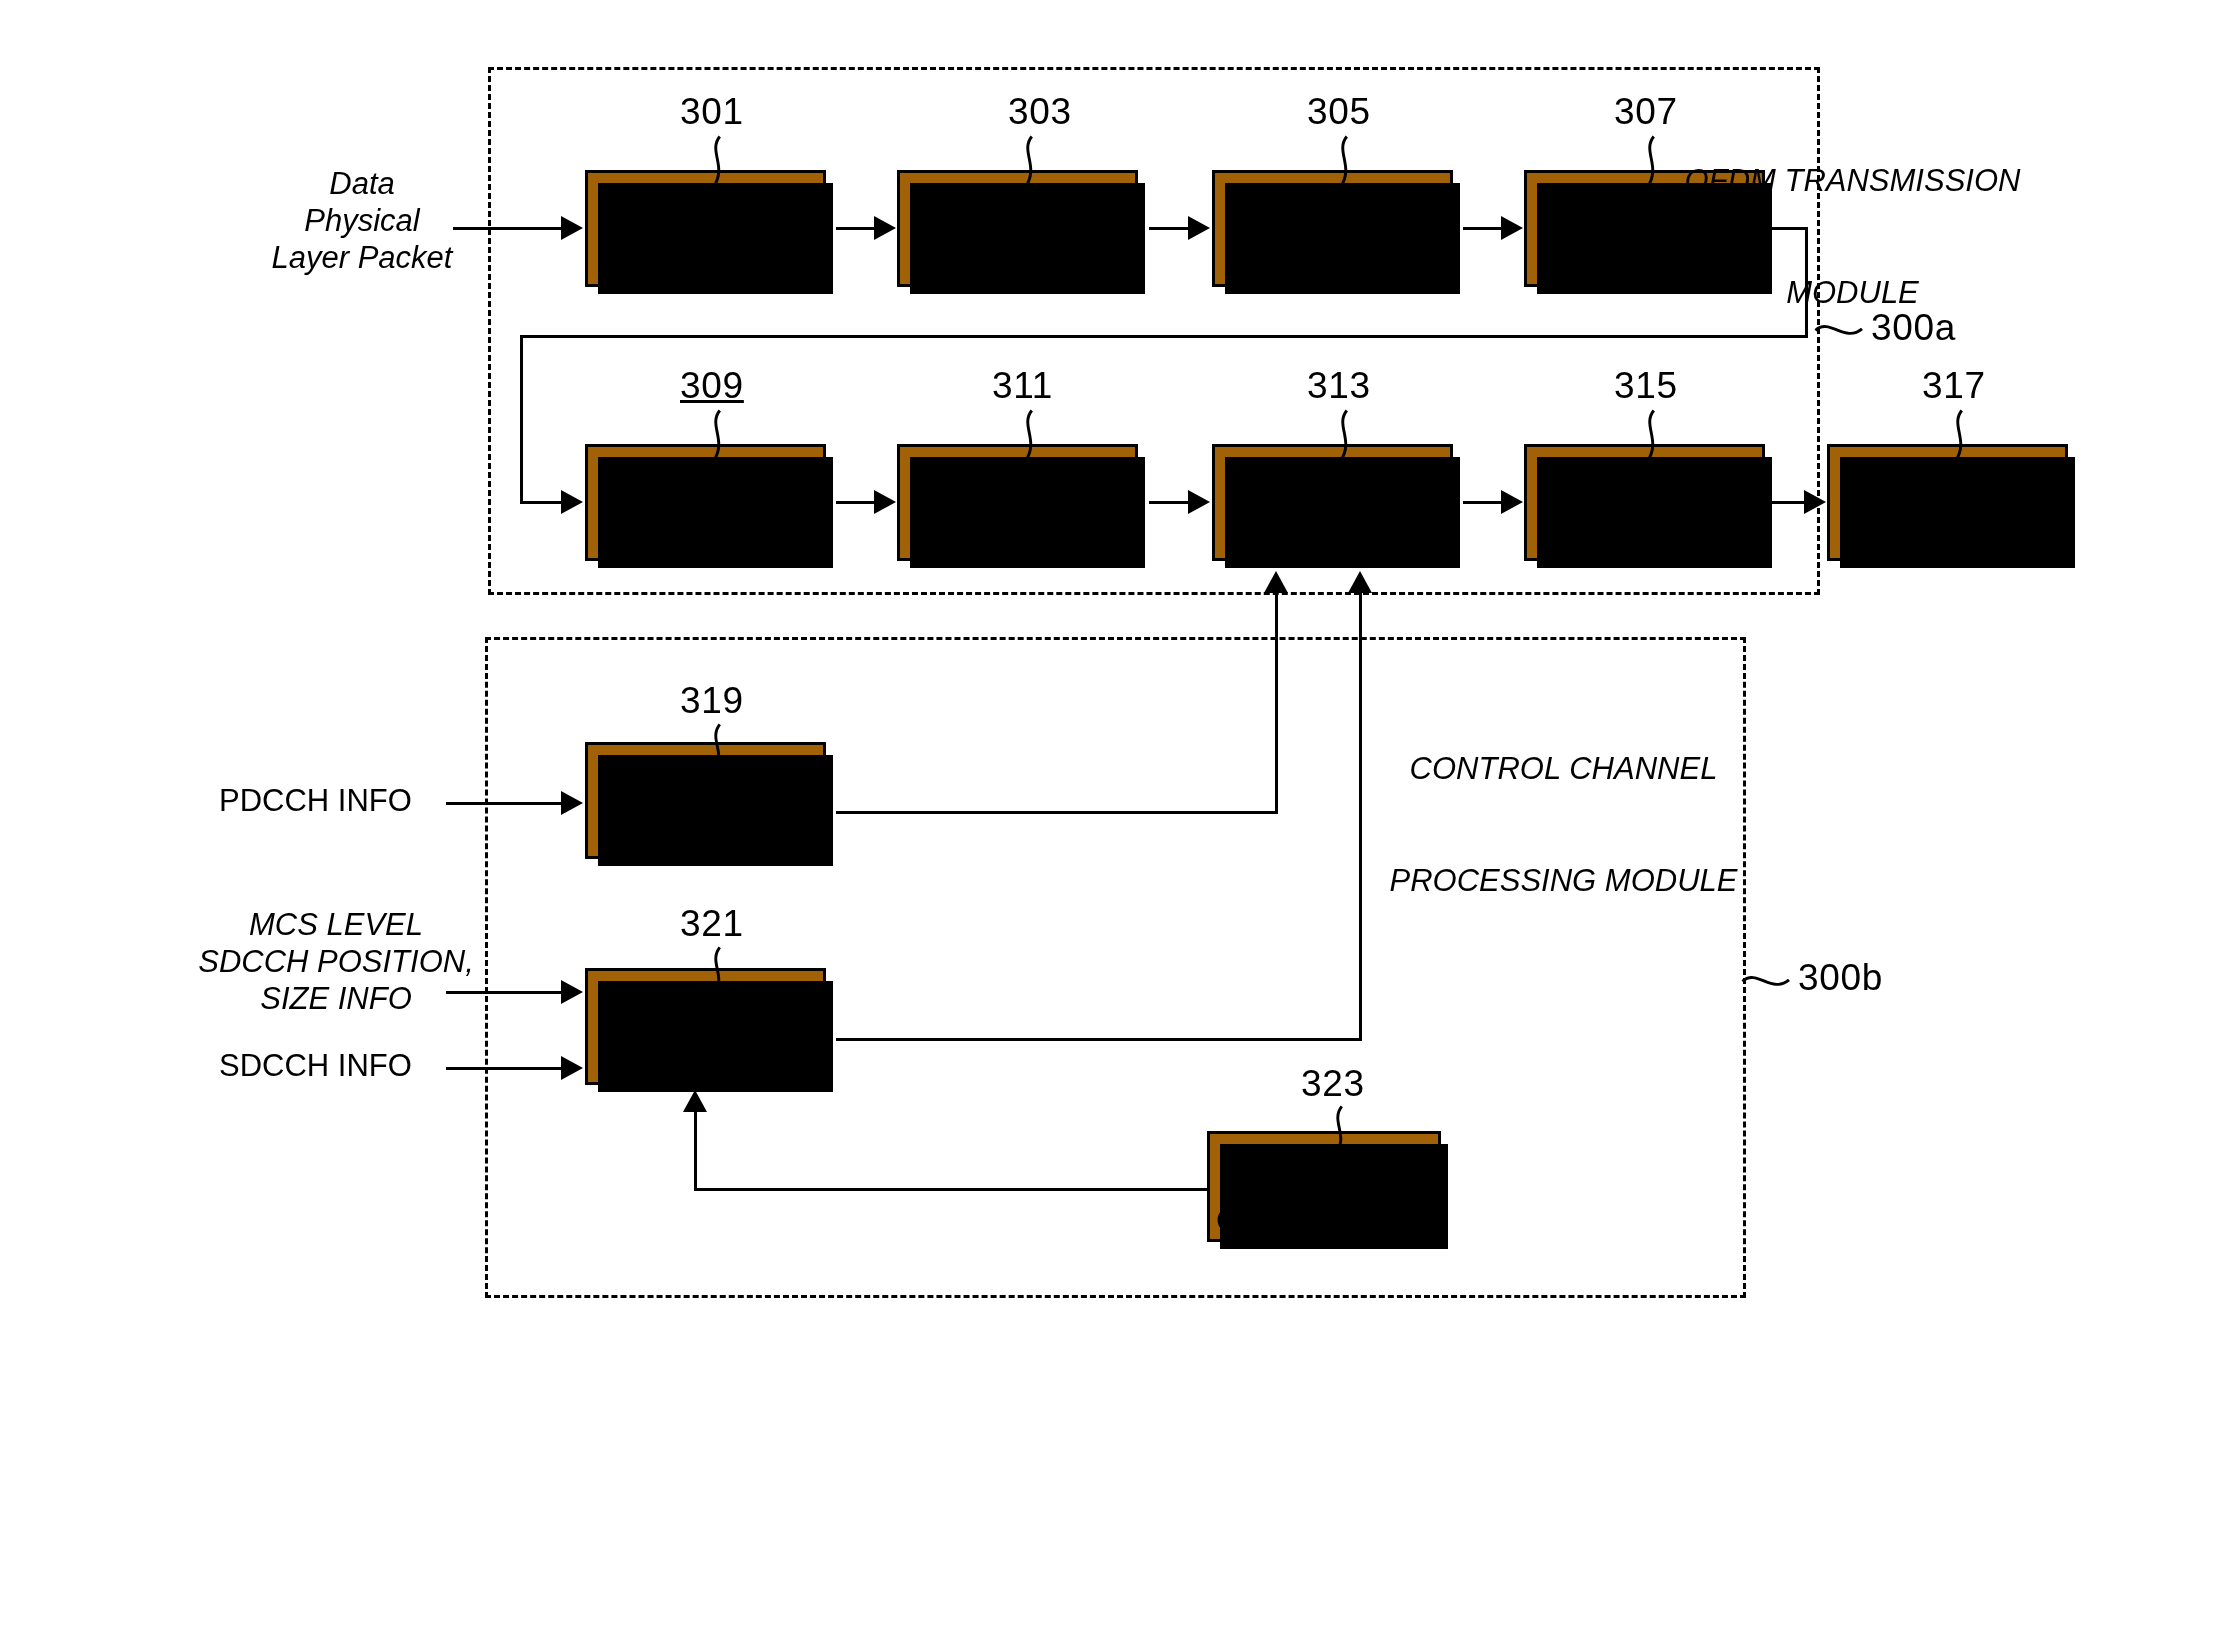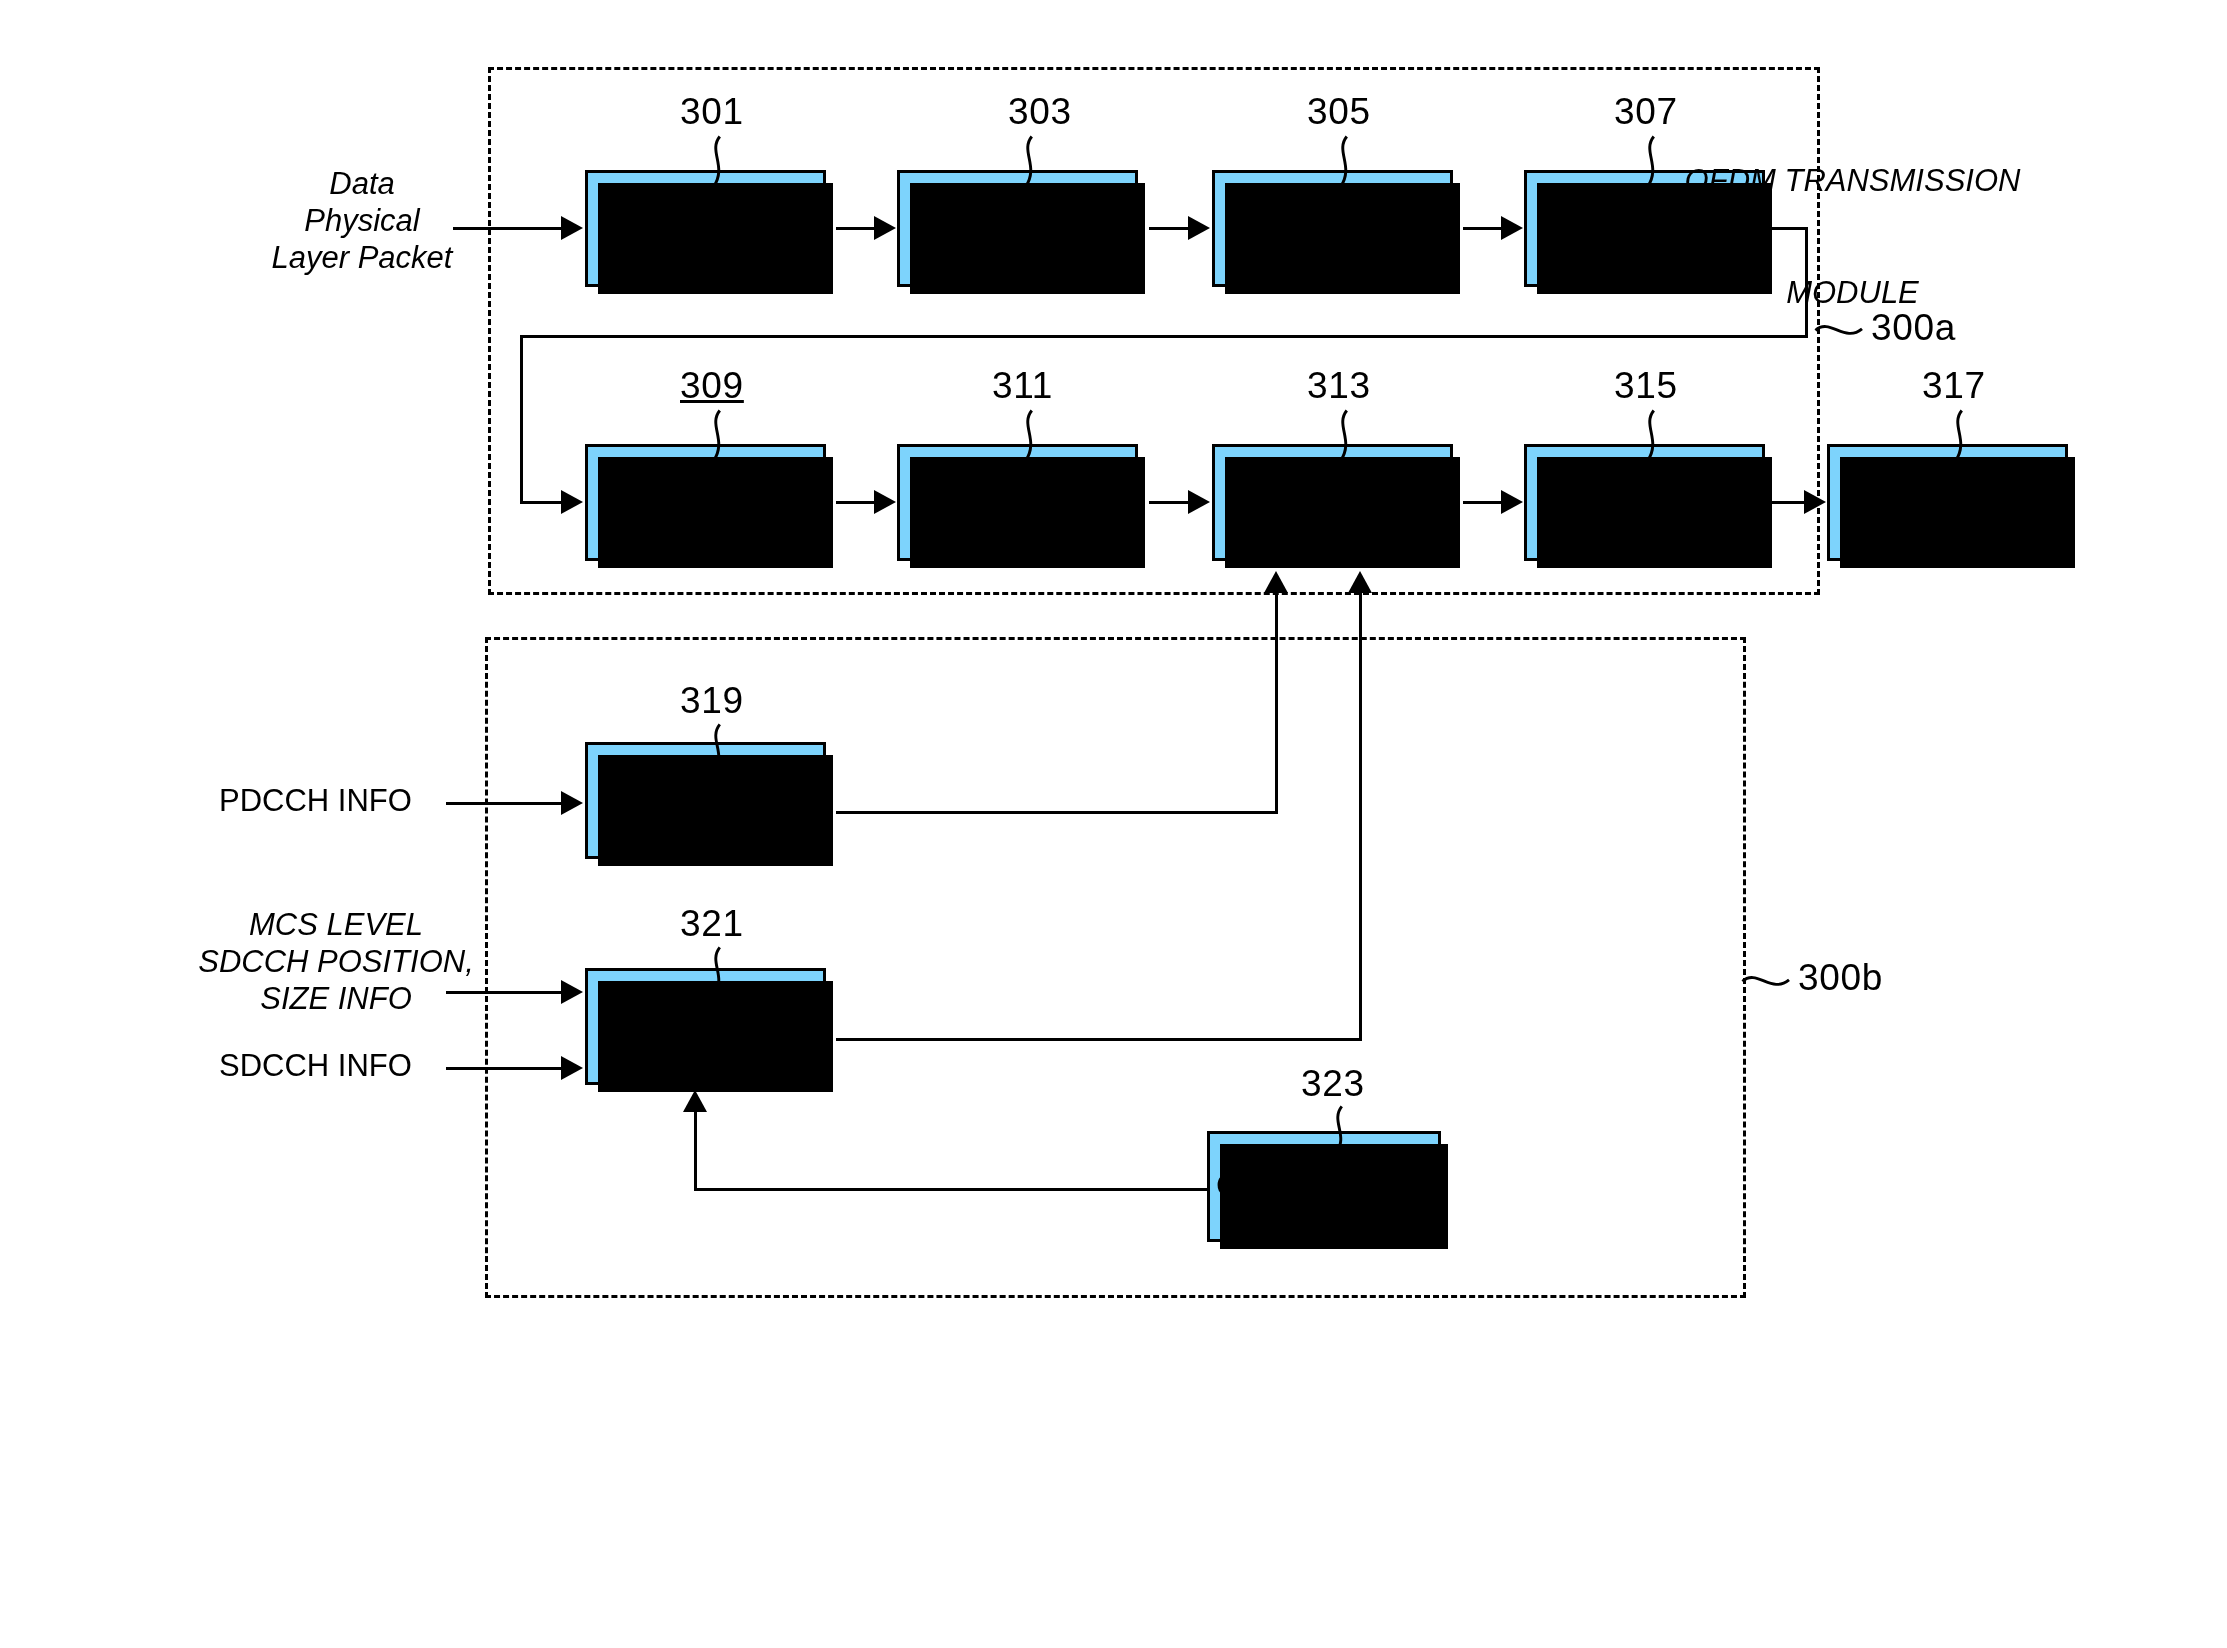--- a/index.html
+++ b/index.html
@@ -21,23 +21,23 @@
     border:3.7px dashed #000;
     box-sizing:border-box;
     background:transparent;
   }
 
   
   .blk{
     position:absolute;
     box-sizing:border-box;
     border:3.7px solid #000;
-    background:#7dd3fc;
+    background:#a16207;
     display:flex;
-    align-items:center;
+    align-items:flex-end;
     justify-content:center;
     text-align:center;
     line-height:1.12;
     font-size:31px;
     letter-spacing:0.4px;
     z-index:6;
   }
   .blk .lbl{display:block;padding:0 4.4px;}
   
   .blk::after{
@@ -100,20 +100,24 @@
 
   <div class="module-box" style="left:488px;top:67px;width:1332px;height:528px;"></div>
 
   <div class="module-box" style="left:485px;top:637px;width:1261px;height:661px;"></div>
 
   <div class="txt center" style="left:1681px;top:88px;width:343px;">
     <div>OFDM TRANSMISSION</div>
     <div>MODULE</div>
   </div>
 
+  <div class="txt center" style="left:1381px;top:676px;width:365px;">
+    <div>CONTROL CHANNEL</div>
+    <div>PROCESSING MODULE</div>
+  </div>
 
   <svg class="leadsvg" style="left:1814px;top:314px;width:80px;height:37px;" viewBox="0 0 110 50" width="80" height="37">
     <path d="M2,22 C22,4 42,40 66,20" stroke="#000" stroke-width="4" fill="none"></path>
   </svg>
   <div class="ref" style="left:1871px;top:307px;">300a</div>
 
   <svg class="leadsvg" style="left:1741px;top:965px;width:80px;height:37px;" viewBox="0 0 110 50" width="80" height="37">
     <path d="M2,22 C22,4 42,40 66,20" stroke="#000" stroke-width="4" fill="none"></path>
   </svg>
   <div class="ref" style="left:1798px;top:957px;">300b</div>

